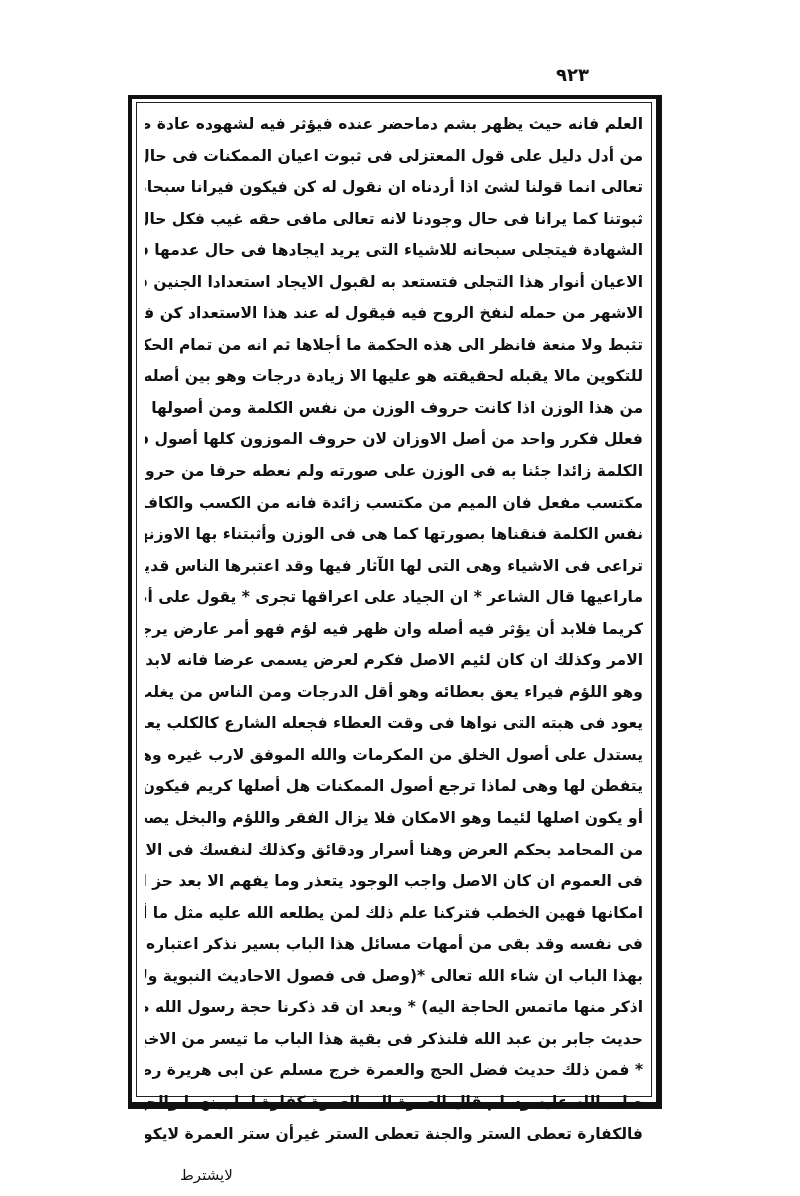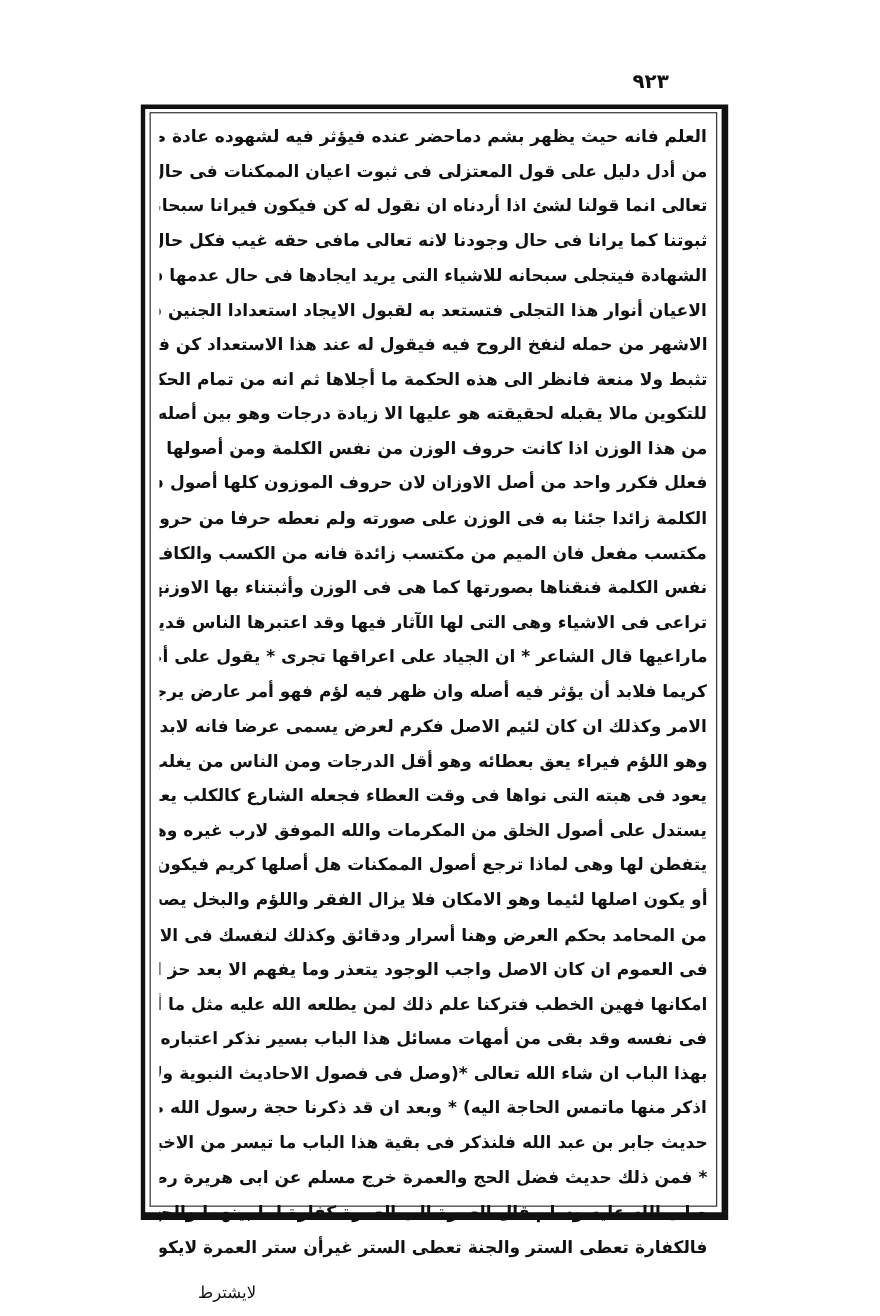--- a/index.html
+++ b/index.html
@@ -11,21 +11,21 @@
       width: 800px;
       height: 1196px;
       position: relative;
       overflow: hidden;
       font-family: "DejaVu Sans", sans-serif;
       color: #111111;
     }
     .page-number {
       position: absolute;
       top: 64px;
-      left: 575px;
+      left: 556px;
       font-size: 18px;
       font-weight: bold;
       letter-spacing: 1px;
       direction: rtl;
     }
     .frame-outer {
       position: absolute;
       left: 128px;
       top: 95px;
       width: 534px;

